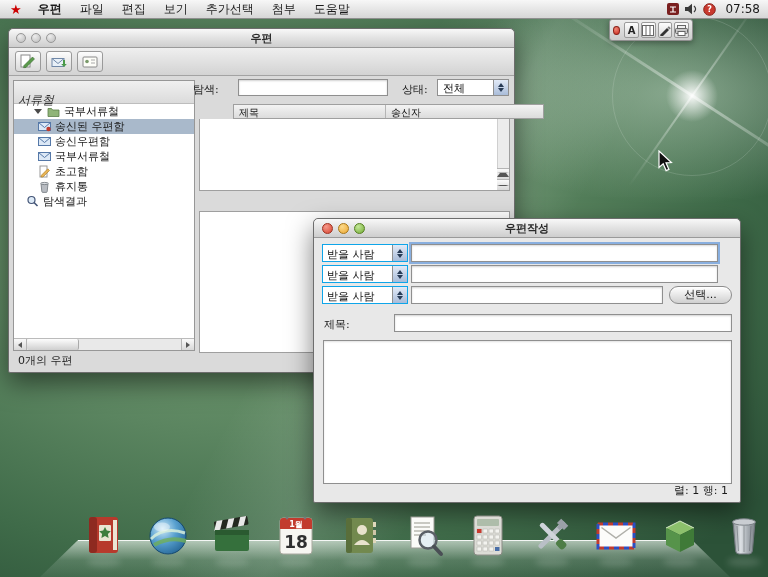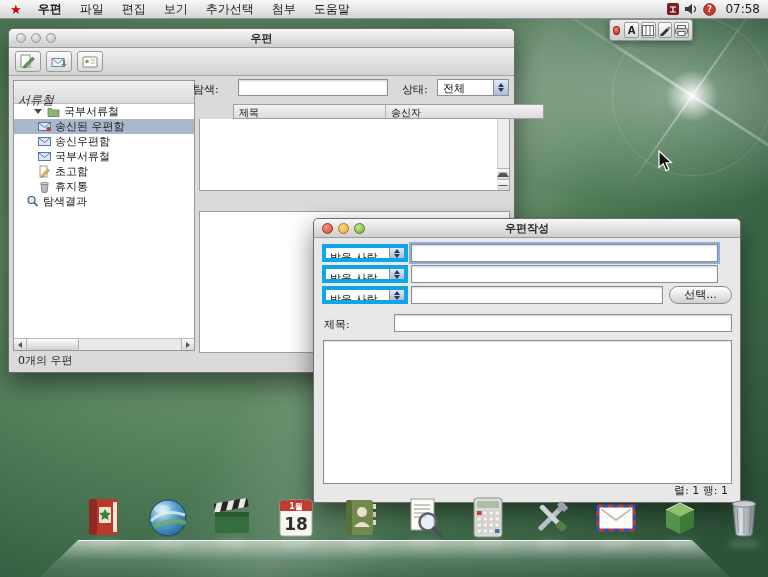--- a/index.html
+++ b/index.html
@@ -110,42 +110,42 @@
   .lb-arrows span { flex:1; background:linear-gradient(#fafafa,#d8d8d8); border-top:1px solid #b5b5b5;
                     display:flex; align-items:center; justify-content:center; }
   .splitter { position:absolute; left:190px; top:163px; width:311px; height:19px; }
   .preview { position:absolute; left:190px; top:182px; width:311px; height:142px; background:#fff; border:1px solid #9f9f9f; }
   .mail-status { position:absolute; left:9px; bottom:4px; font-size:11px; color:#222; }
   .resize-grip { position:absolute; right:2px; bottom:2px; width:13px; height:13px;
                  background:linear-gradient(135deg, transparent 0 35%, #9a9a9a 35% 42%, transparent 42% 60%, #9a9a9a 60% 67%, transparent 67% 85%, #9a9a9a 85% 92%, transparent 92%); }
 
   
   .compose-window { left:313px; top:218px; width:428px; height:285px; background:#e8e8e8; z-index:20; }
-  .dd { position:absolute; left:8px; width:86px; height:18px; background:#fff; border:4px solid #0ea5e9; display:flex; }
+  .dd { position:absolute; left:8px; width:86px; height:18px; background:#fff; border:1px solid #0ea5e9; display:flex; }
   .dd .val { flex:1; padding:2px 4px; font-size:11px; overflow:hidden; }
   .ci { position:absolute; height:18px; }
   .ci.r1 { left:97px; top:25px; width:307px; box-shadow:0 0 0 2px rgba(106,156,220,0.75), inset 0 1px 2px rgba(0,0,0,0.15); }
   .ci.r2 { left:97px; top:46px; width:307px; }
   .ci.r3 { left:97px; top:67px; width:252px; }
   .btn-select { position:absolute; left:355px; top:67px; width:63px; height:18px; border-radius:9px;
                 background:linear-gradient(#ffffff,#d0d0d0); border:1px solid #8c8c8c; font-size:11px;
                 text-align:center; line-height:16px; box-shadow:inset 0 1px 0 #fff; }
   .lab-subject { left:10px; top:98px; }
   .inp-subject { position:absolute; left:80px; top:95px; width:338px; height:18px; }
   .compose-body { position:absolute; left:9px; top:121px; width:409px; height:144px; background:#fff;
                   border:1px solid #8f8f8f; box-shadow:inset 0 1px 2px rgba(0,0,0,0.12); }
   .caret-status { position:absolute; right:12px; bottom:4px; font-size:11px; color:#1a1a1a;text-align:center; }
 
   
   .dock-shelf { position:absolute; left:40px; bottom:0; width:690px; height:37px; z-index:29;
                 clip-path:polygon(38px 0px, 652px 0px, 690px 37px, 0px 37px);
                 background:linear-gradient(rgba(228,238,230,0.7), rgba(150,175,158,0.3) 55%, rgba(115,145,125,0.18)); }
   .shelf-edge { position:absolute; left:78px; width:612px; bottom:36px; height:1px;
                 background:rgba(255,255,255,0.85); z-index:30; }
-  .dock-icons { position:absolute; left:81px; top:493px; display:flex; gap:18px; z-index:31; }
+  .dock-icons { position:absolute; left:81px; top:511px; display:flex; gap:18px; z-index:31; }
   .dicon { width:46px; height:46px; display:flex; align-items:flex-end; justify-content:center; position:relative; }
   .dicon::after { content:""; position:absolute; left:6px; right:6px; bottom:-10px; height:10px;
                   background:rgba(255,255,255,0.14); border-radius:50%; filter:blur(3px); }
 
   .cursor { position:absolute; left:658px; top:150px; z-index:100; pointer-events:none; }
 </style>
 </head>
 <body>
 
 <div class="ray ray1"></div>

